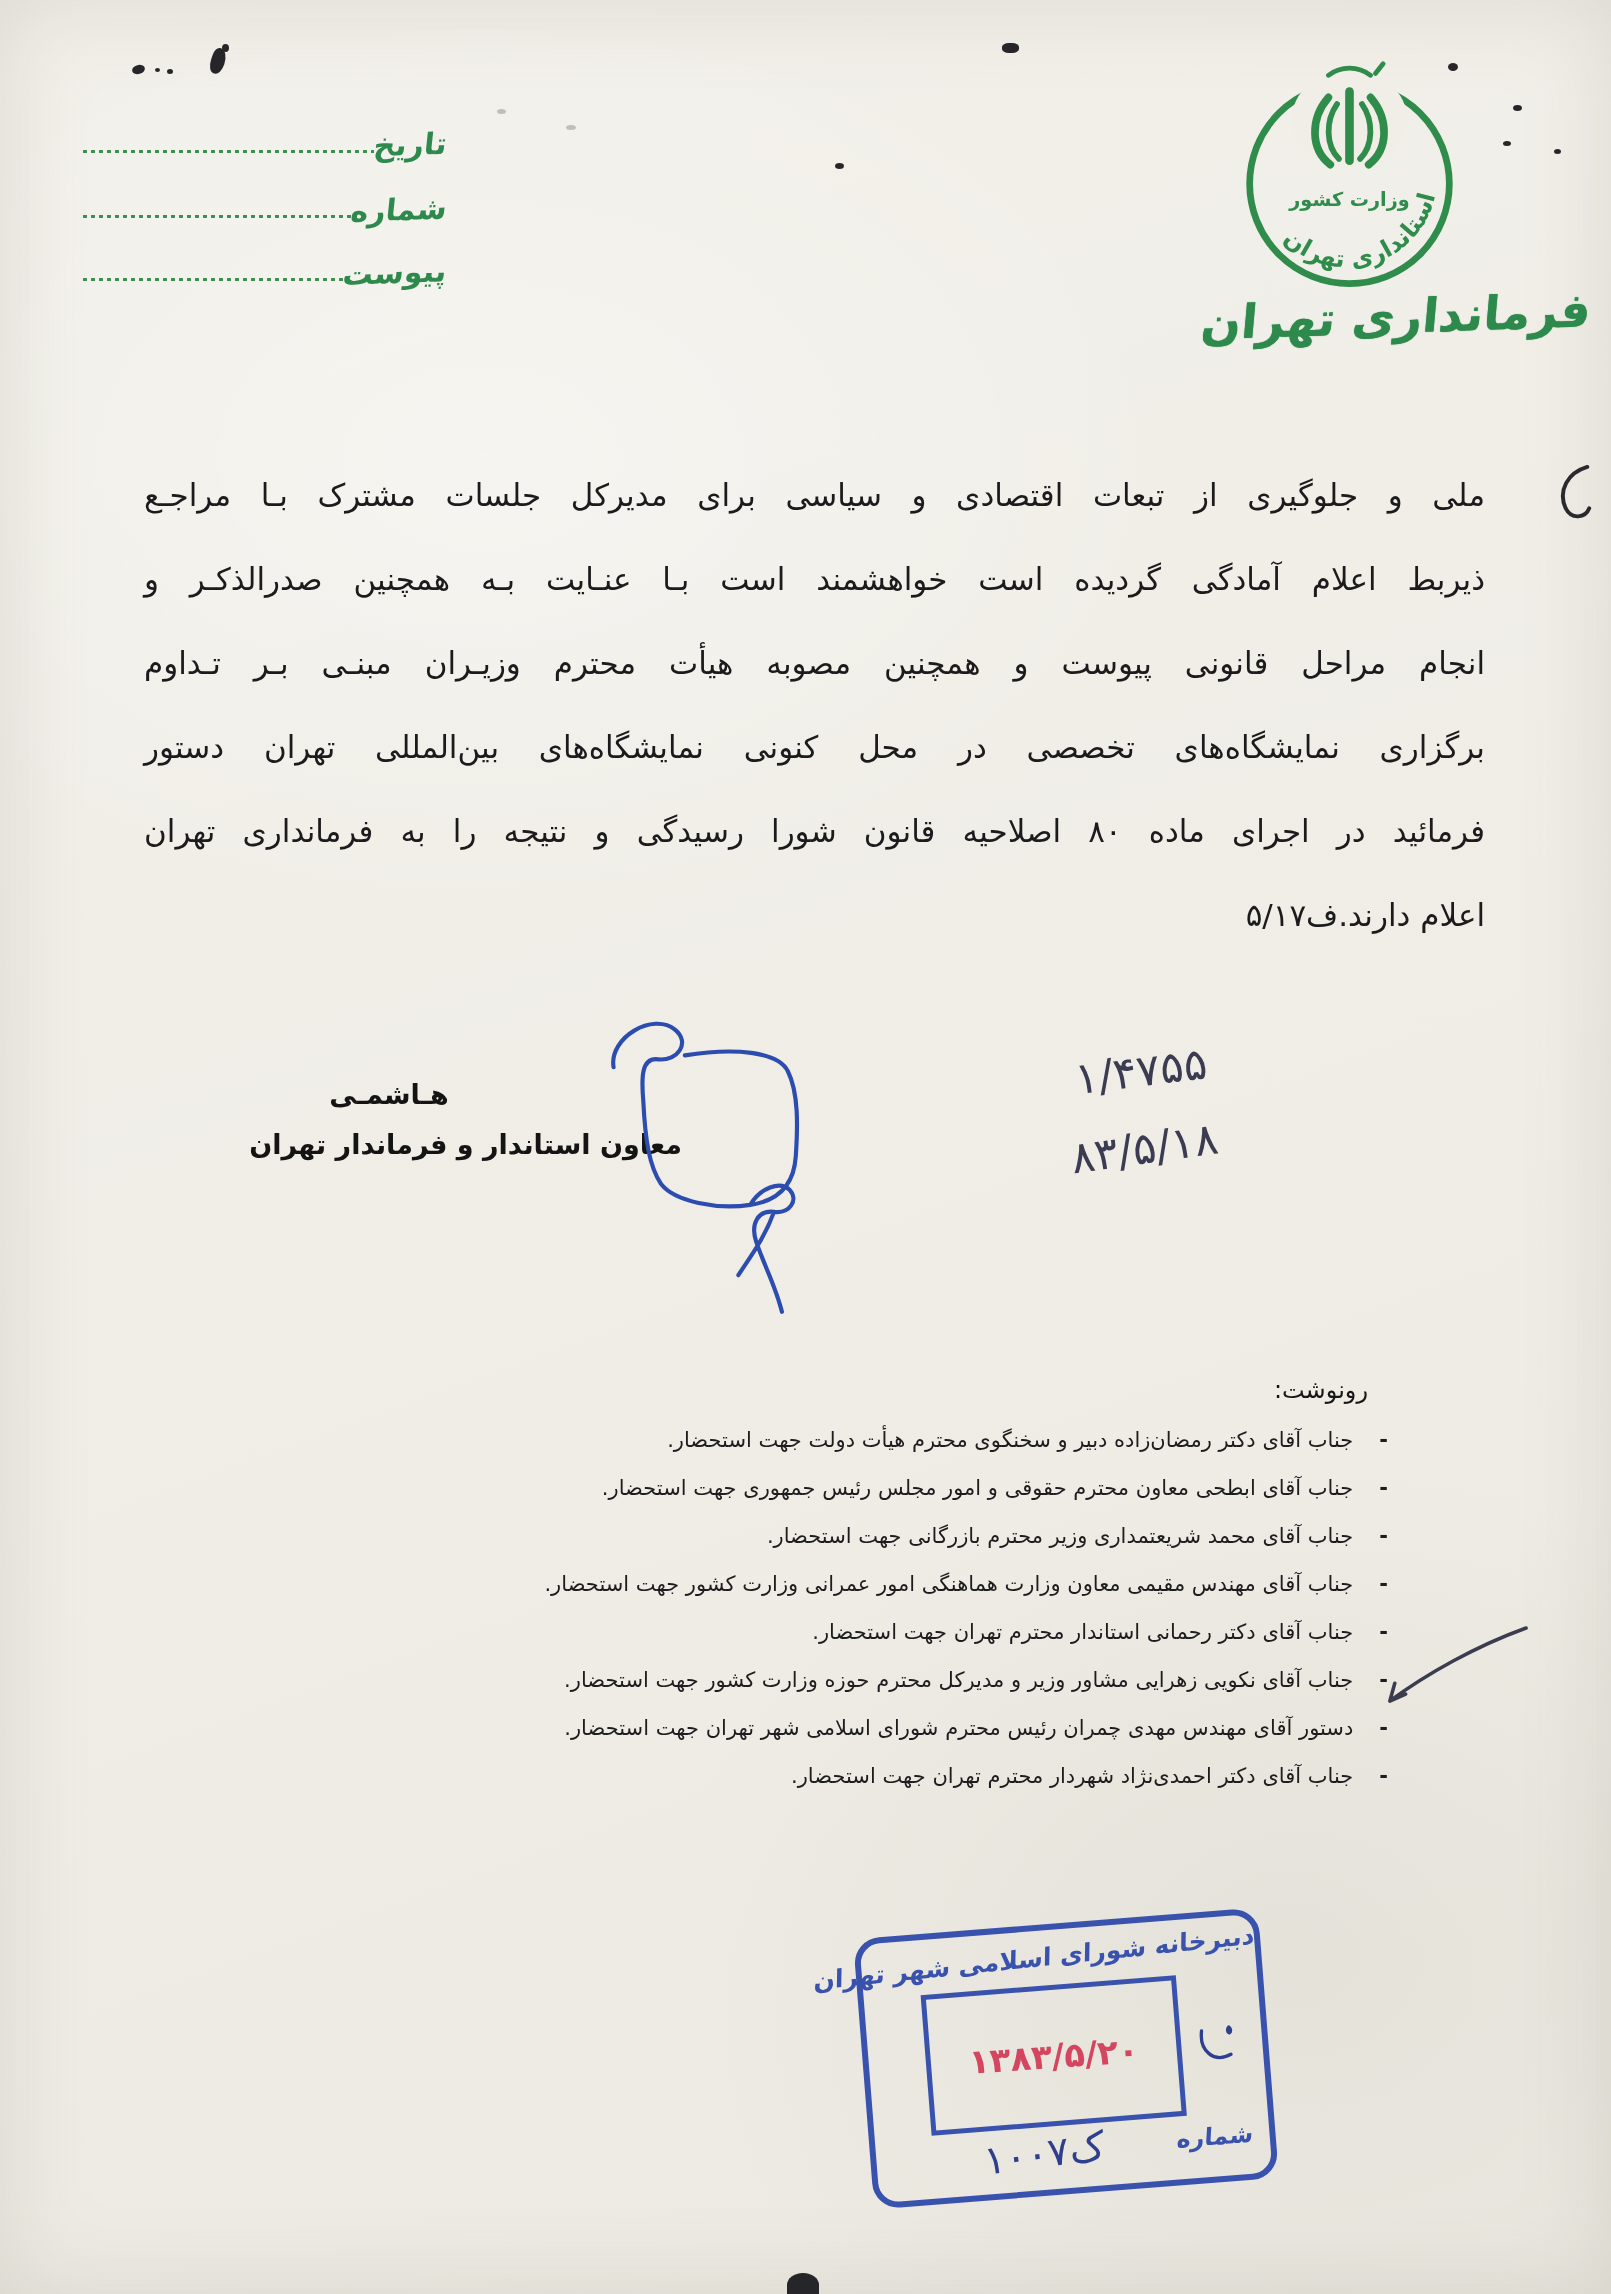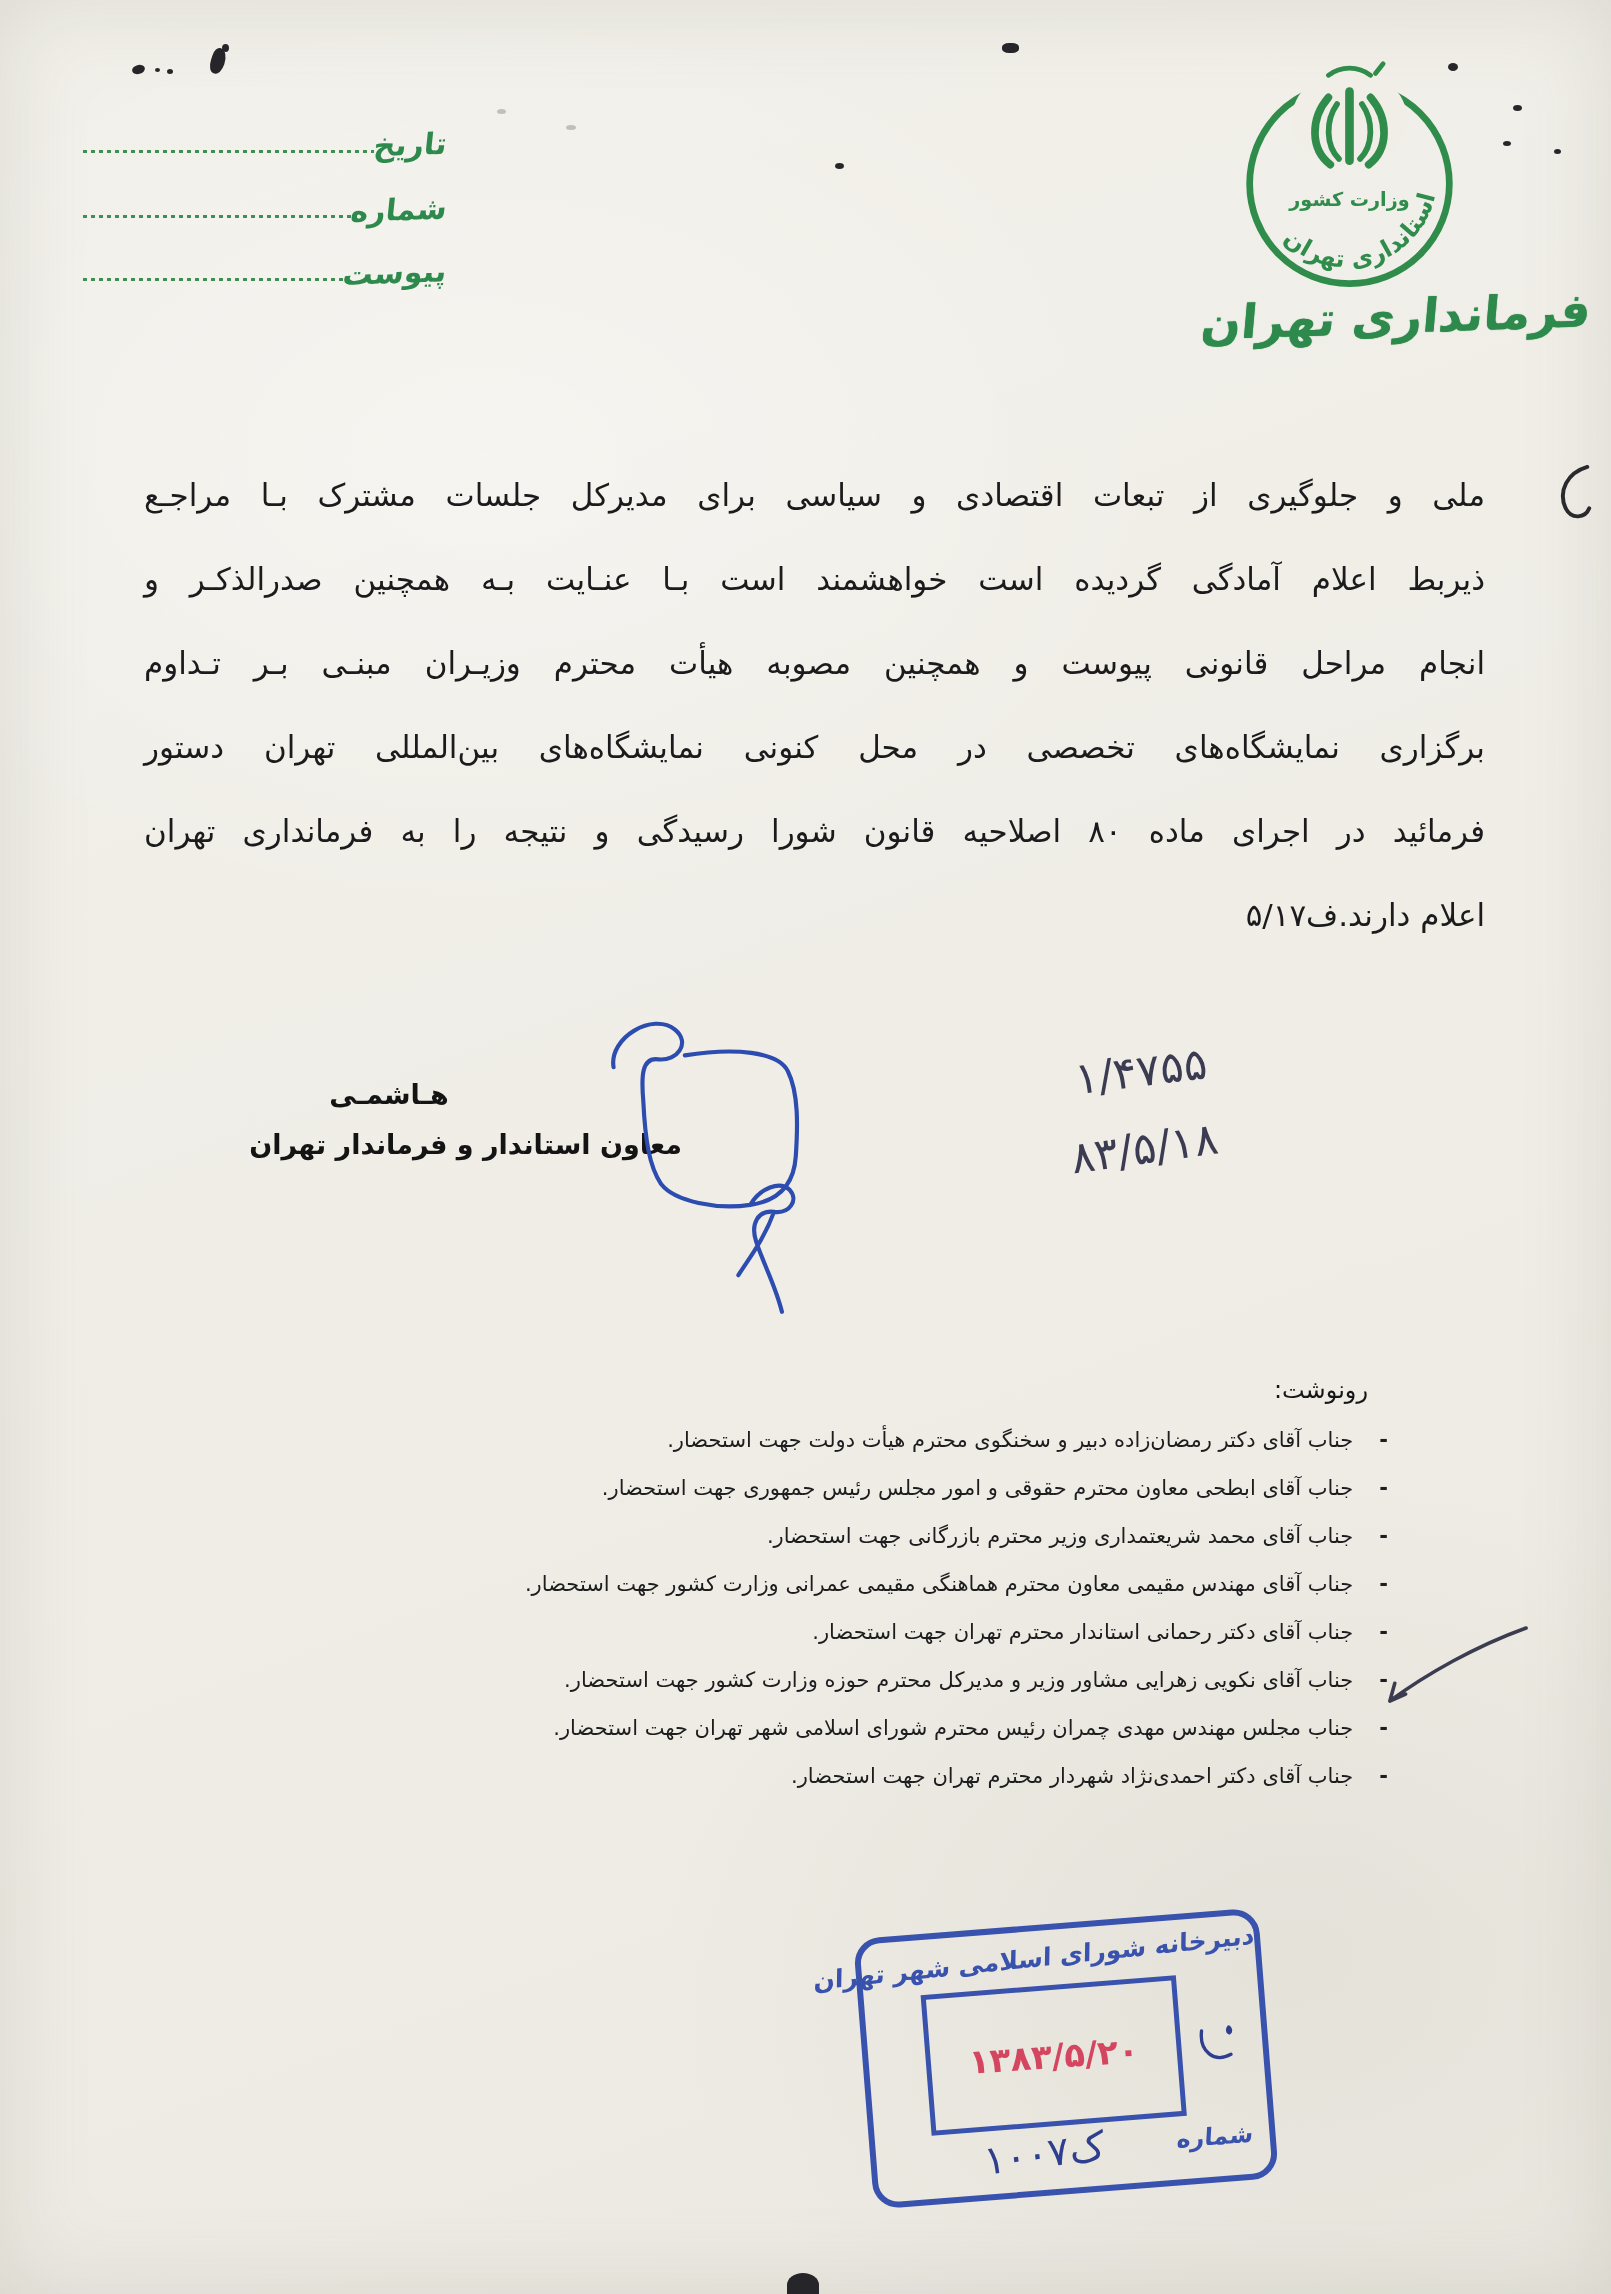--- a/index.html
+++ b/index.html
@@ -142,33 +142,33 @@
     <div class="copy-row">
       <span class="copy-dash">-</span>
       <span class="copy-text">جناب آقای ابطحی معاون محترم حقوقی و امور مجلس رئیس جمهوری جهت استحضار.</span>
     </div>
     <div class="copy-row">
       <span class="copy-dash">-</span>
       <span class="copy-text">جناب آقای محمد شریعتمداری وزیر محترم بازرگانی جهت استحضار.</span>
     </div>
     <div class="copy-row">
       <span class="copy-dash">-</span>
-      <span class="copy-text">جناب آقای مهندس مقیمی معاون محترم هماهنگی مقیمی عمرانی وزارت کشور جهت استحضار.</span>
+      <span class="copy-text">جناب آقای مهندس مقیمی معاون وزارت هماهنگی امور عمرانی وزارت کشور جهت استحضار.</span>
     </div>
     <div class="copy-row">
       <span class="copy-dash">-</span>
       <span class="copy-text">جناب آقای دکتر رحمانی استاندار محترم تهران جهت استحضار.</span>
     </div>
     <div class="copy-row">
       <span class="copy-dash">-</span>
       <span class="copy-text">جناب آقای نکویی زهرایی مشاور وزیر و مدیرکل محترم حوزه وزارت کشور جهت استحضار.</span>
     </div>
     <div class="copy-row">
       <span class="copy-dash">-</span>
-      <span class="copy-text">جناب مجلس مهندس مهدی چمران رئیس محترم شورای اسلامی شهر تهران جهت استحضار.</span>
+      <span class="copy-text">دستور آقای مهندس مهدی چمران رئیس محترم شورای اسلامی شهر تهران جهت استحضار.</span>
     </div>
     <div class="copy-row">
       <span class="copy-dash">-</span>
       <span class="copy-text">جناب آقای دکتر احمدی‌نژاد شهردار محترم تهران جهت استحضار.</span>
     </div>
   </div>
 
   <svg class="pen-arrow" viewBox="0 0 158 96">
     <path d="M 150 10 C 100 28, 50 56, 12 84 M 12 84 L 17 66 M 12 84 L 28 77" fill="none" stroke="#3c3c50" stroke-width="3.6" stroke-linecap="round"></path>
   </svg>

